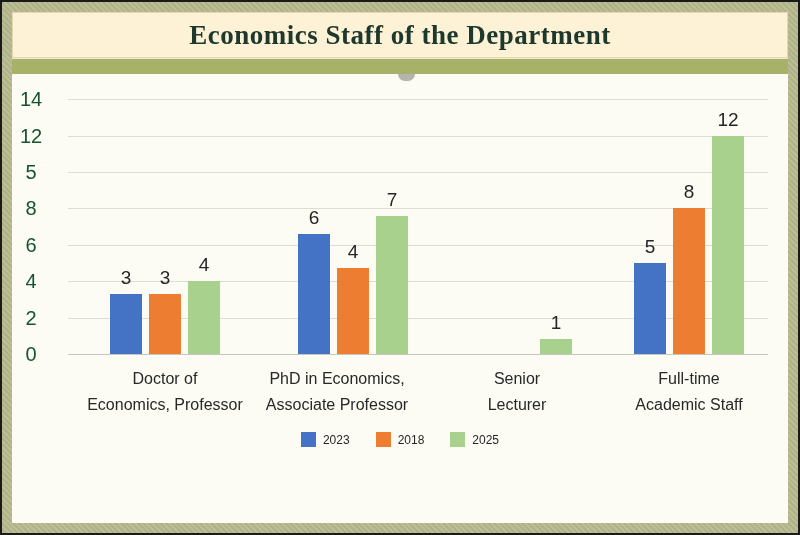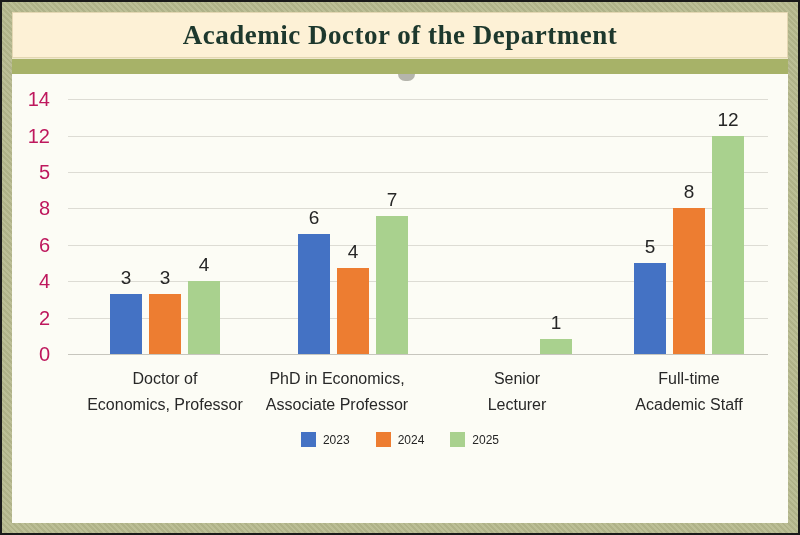--- a/index.html
+++ b/index.html
@@ -40,21 +40,21 @@
   .notch {
     position: absolute; top: 0; left: 386px; width: 17px; height: 7px;
     background: #b5b5ac;
     border-radius: 0 0 10px 10px;
   }
   .plot { position: absolute; left: 0; top: 0; right: 0; bottom: 0; }
   .gridline { position: absolute; left: 56px; width: 700px; height: 1px; background: #dddcd4; }
   .gridline.baseline { background: #c7c6be; }
   .y-tick {
     position: absolute; left: 0; width: 38px; height: 24px; line-height: 24px;
-    text-align: right; font-size: 20px; color: #be185d;
+    text-align: center; font-size: 20px; color: #14532d;
   }
   .bar { position: absolute; width: 32px; }
   .bar-label {
     position: absolute; width: 60px; text-align: center;
     font-size: 19px; color: #262626; height: 24px; line-height: 24px;
   }
   .x-label {
     position: absolute; width: 220px; top: 292px;
     text-align: center; white-space: pre-line;
     font-size: 16px; line-height: 26px; color: #282828;
@@ -65,21 +65,21 @@
   }
   .legend-item { display: flex; align-items: center; }
   .legend-swatch { width: 15px; height: 15px; margin-right: 7px; display: inline-block; }
   .legend-label { font-size: 12px; color: #262626; }
 </style>
 </head>
 <body>
 
 <div class="slide">
   <div class="title-banner">
-    <h1>Academic Doctor of the Department</h1>
+    <h1>Economics Staff of the Department</h1>
   </div>
   <div class="olive-strip"></div>
   <div class="chart-panel">
     <div class="notch"></div>
     <div class="plot" id="plot">
         <div class="gridline baseline" style="top: 280px;"></div>
         <div class="y-tick" style="top: 268px;">0</div>
         <div class="gridline" style="top: 243.6px;"></div>
         <div class="y-tick" style="top: 231.6px;">2</div>
         <div class="gridline" style="top: 207.2px;"></div>
@@ -123,21 +123,21 @@
         <div class="x-label" style="left: 567px;">Full-time
 Academic Staff</div>
       </div>
     <div class="legend" id="legend">
         <div class="legend-item">
           <span class="legend-swatch" style="background: rgb(68, 114, 196);"></span>
           <span class="legend-label">2023</span>
         </div>
         <div class="legend-item">
           <span class="legend-swatch" style="background: rgb(237, 125, 49);"></span>
-          <span class="legend-label">2024</span>
+          <span class="legend-label">2018</span>
         </div>
         <div class="legend-item">
           <span class="legend-swatch" style="background: rgb(169, 209, 142);"></span>
           <span class="legend-label">2025</span>
         </div>
       </div>
   </div>
 </div>
 
 </body></html>

